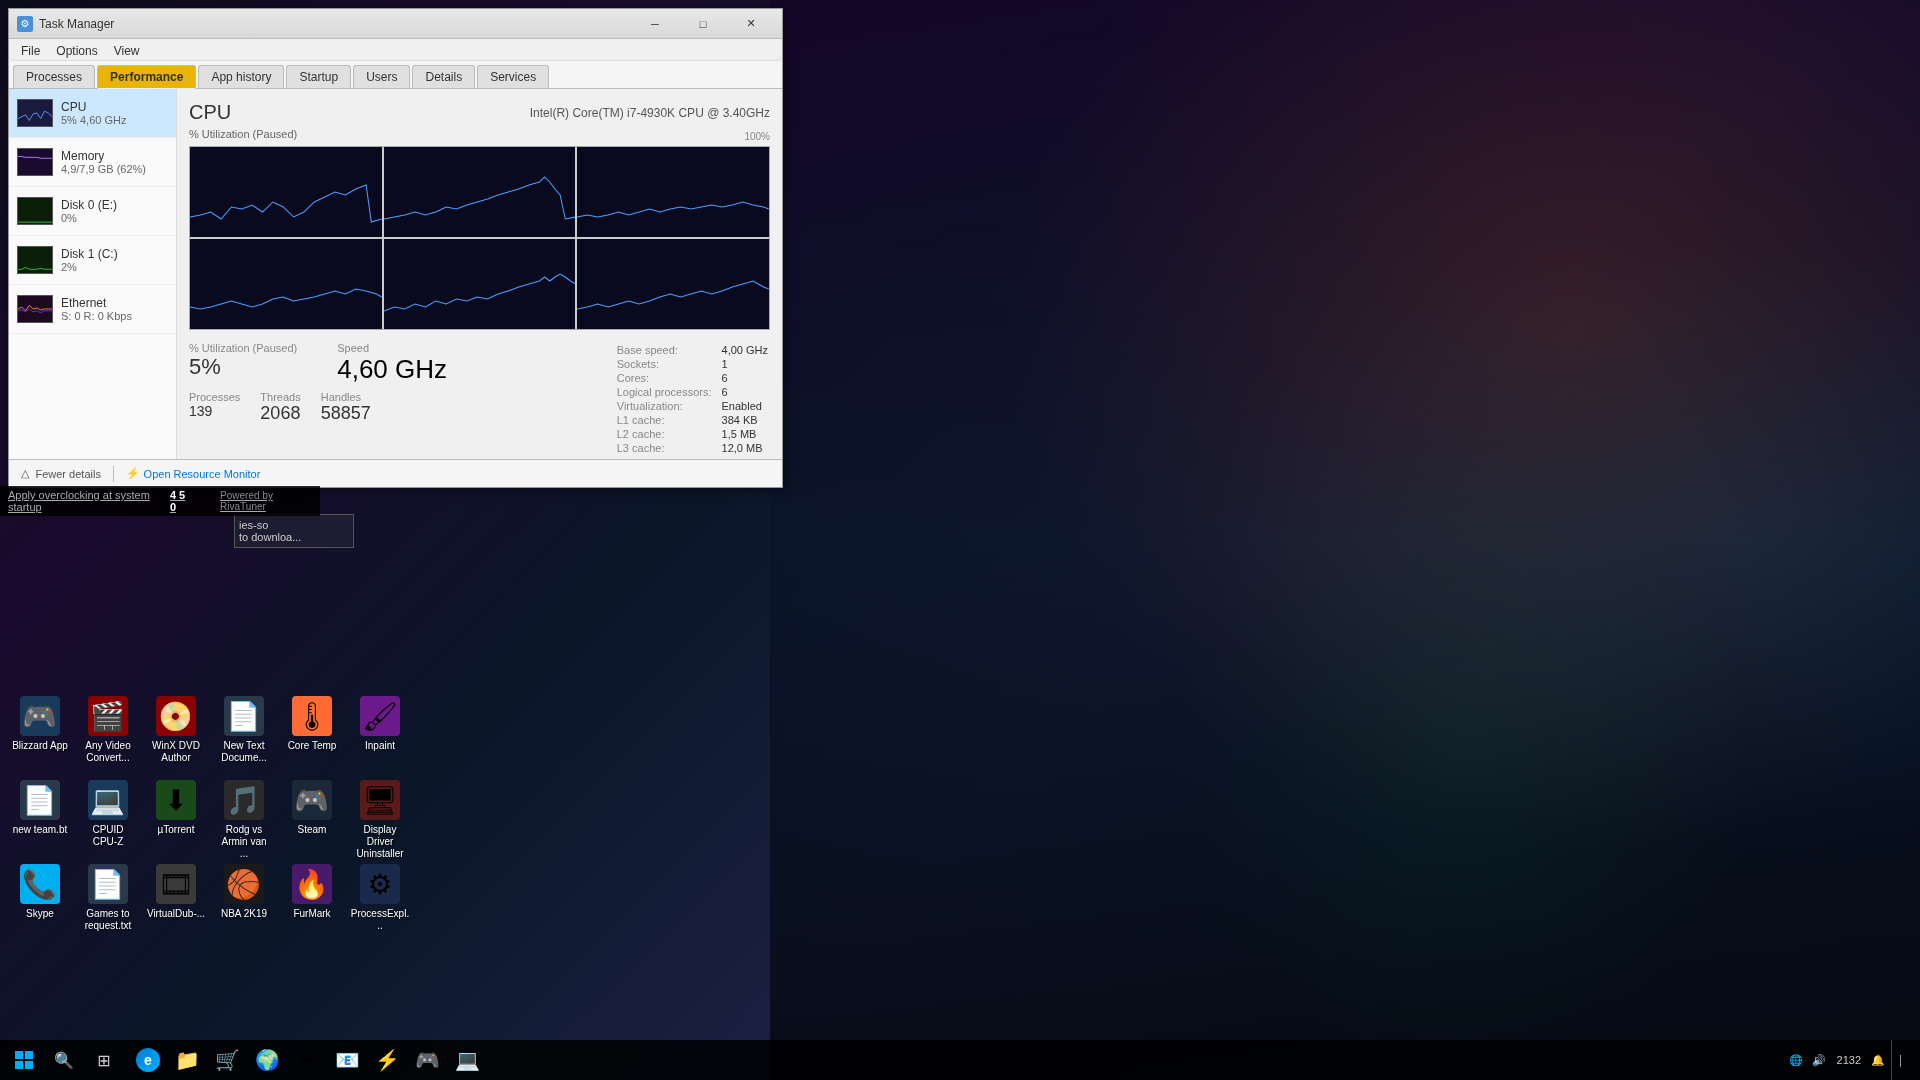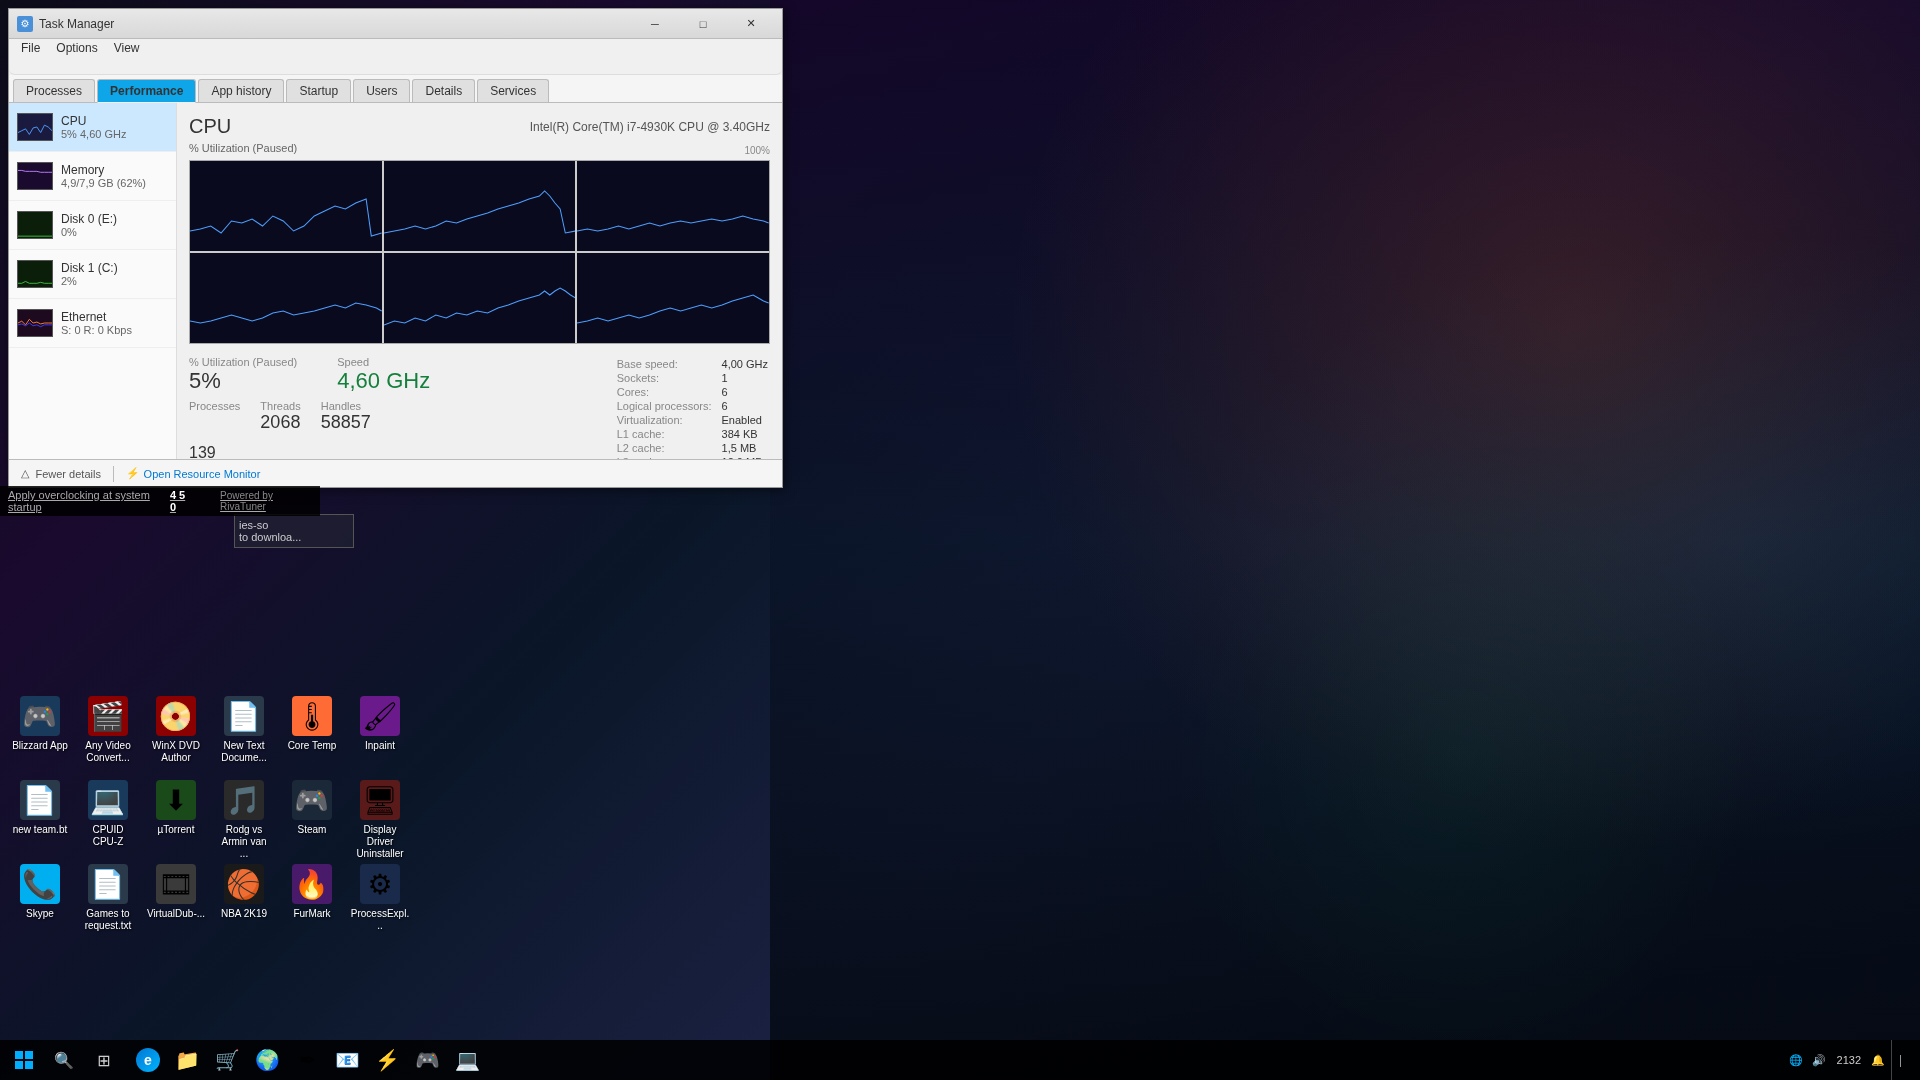--- a/index.html
+++ b/index.html
@@ -90,24 +90,24 @@
       border: none;
       cursor: pointer;
       display: flex;
       align-items: center;
       justify-content: center;
       font-size: 11px;
       color: #333;
     }
 
     .menubar {
-      height: 36px;
+      height: 22px;
       background: #f0f0f0;
       display: flex;
-      align-items: flex-start;
+      align-items: flex-end;
       padding: 0 4px;
       border-bottom: 1px solid #ddd;
       flex-shrink: 0;
       border-radius: 6px;
     }
 
     .menubar-item {
       padding: 2px 8px;
       cursor: pointer;
       font-size: 12px;
@@ -130,21 +130,21 @@
       cursor: pointer;
       border: 1px solid #bbb;
       border-bottom: none;
       background: #e0e0e0;
       margin-right: 2px;
       color: #333;
       border-radius: 3px 3px 0 0;
     }
 
     .tab.active {
-      background: #0ea5e9;
+      background: #eab308;
       border-bottom: 1px solid #f0f0f0;
       margin-bottom: -1px;
       font-weight: 600;
     }
 
     .content {
       display: flex;
       flex: 1;
       overflow: hidden;
     }
@@ -664,27 +664,27 @@
         <div style="display:flex; gap:20px; margin-top:4px;">
 
           <div style="flex:1;">
             <div style="display:flex; gap:40px; margin-bottom:6px;">
               <div>
                 <div class="stat-label" style="font-size:11px;color:#888;">% Utilization (Paused)</div>
                 <div style="font-size:22px; font-weight:300; color:#333;">5%</div>
               </div>
               <div>
                 <div class="stat-label" style="font-size:11px;color:#888;">Speed</div>
-                <div style="font-size:22px; font-weight:300; color:#15803d;">4,60 GHz</div>
+                <div style="font-size:26px; font-weight:300; color:#000000;">4,60 GHz</div>
               </div>
             </div>
             <div style="display:flex; gap:20px; margin-bottom:6px;">
               <div>
                 <div class="stat-label" style="font-size:11px;color:#888;">Processes</div>
-                <div style="font-size:16px; font-weight:300; color:#333;margin-top:32px;">139</div>
+                <div style="font-size:14px; font-weight:300; color:#333;">139</div>
               </div>
               <div>
                 <div class="stat-label" style="font-size:11px;color:#888;">Threads</div>
                 <div style="font-size:18px; font-weight:300; color:#333;">2068</div>
               </div>
               <div>
                 <div class="stat-label" style="font-size:11px;color:#888;">Handles</div>
                 <div style="font-size:18px; font-weight:300; color:#333;">58857</div>
               </div>
             </div>

